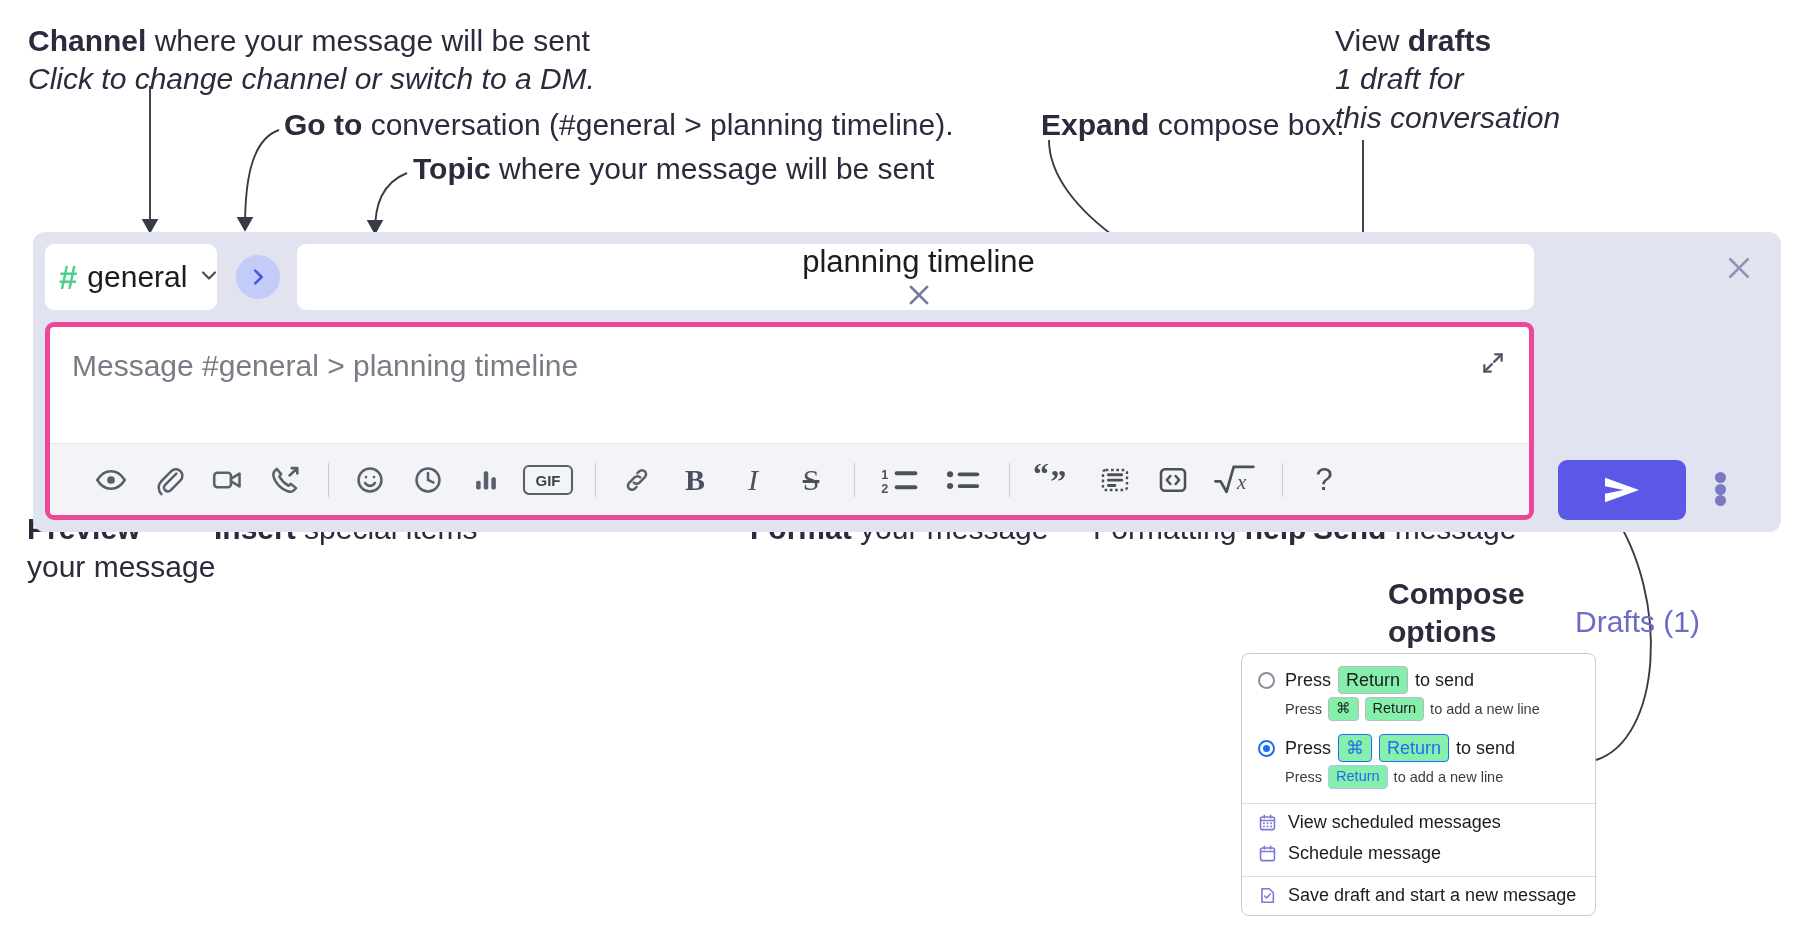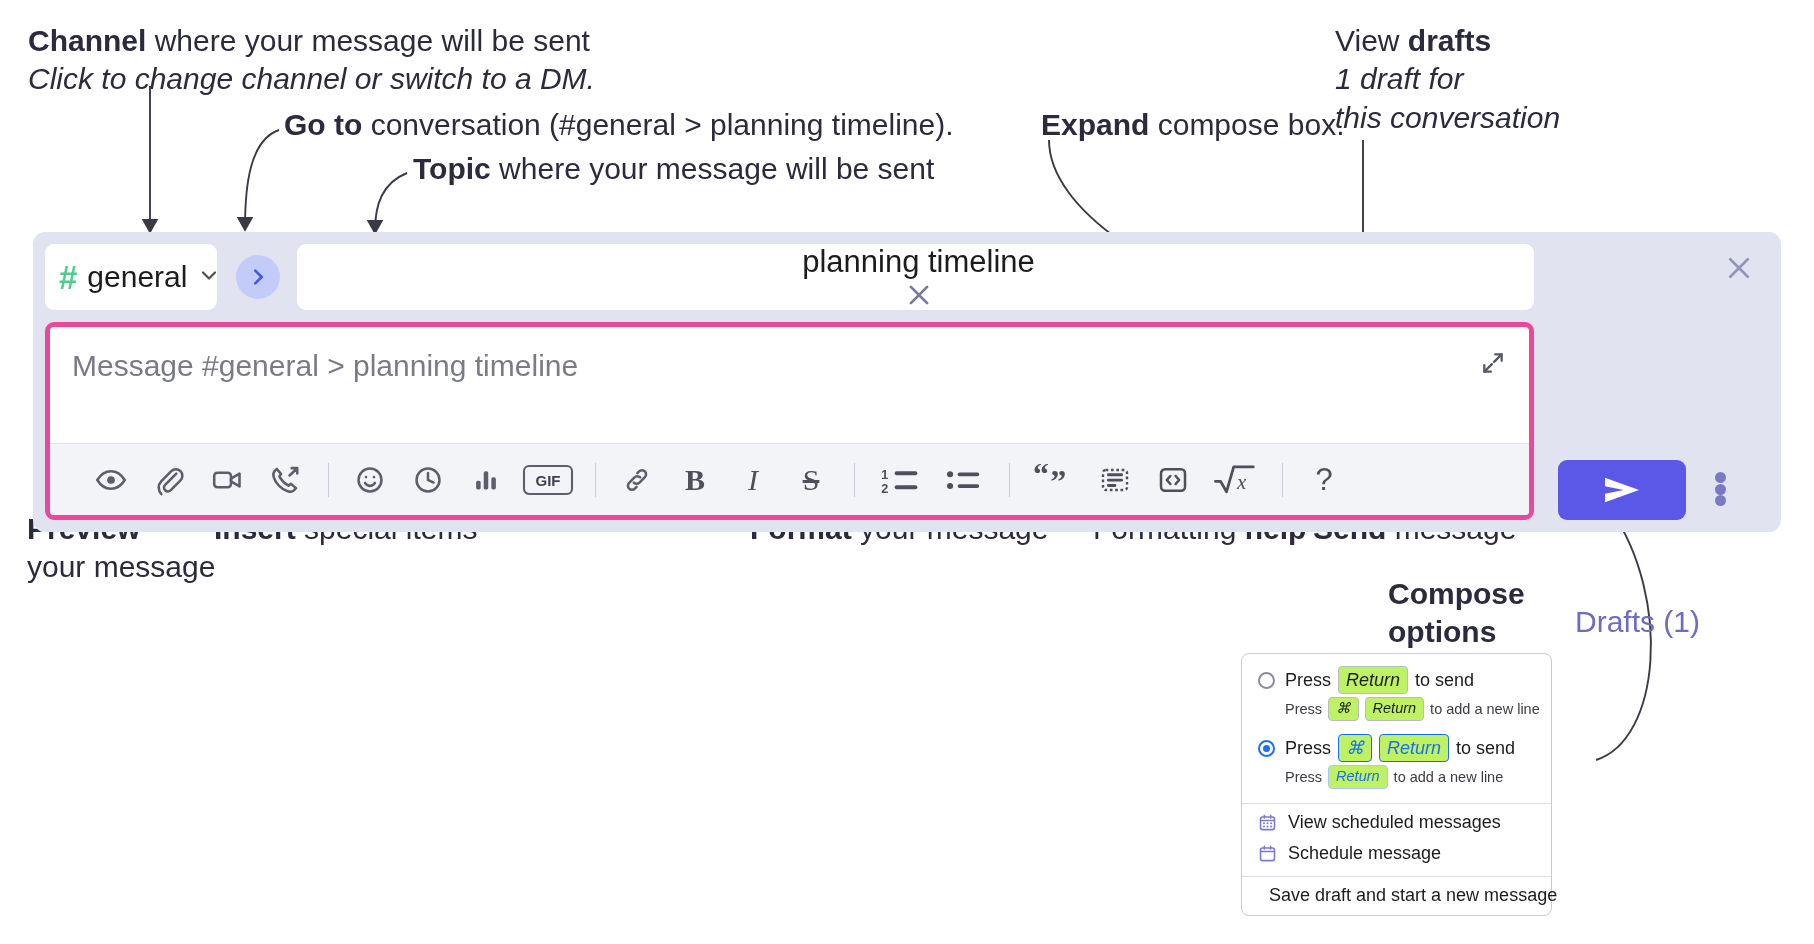--- a/index.html
+++ b/index.html
@@ -72,34 +72,34 @@
     background:#5b58e8;display:flex;align-items:center;justify-content:center;cursor:pointer;
   }
   .kebab{position:absolute;right:46px;bottom:22px;width:30px;height:42px;display:flex;flex-direction:column;align-items:center;justify-content:space-between;padding:4px 0;box-sizing:border-box;cursor:pointer;}
   .kebab span{width:11px;height:11px;border-radius:50%;background:#7a79c4;display:block;}
 
   .panel-close{position:absolute;right:20px;top:14px;width:44px;height:44px;display:flex;align-items:center;justify-content:center;cursor:pointer;}
   .drafts-link{position:absolute;left:1542px;top:332px;font-size:30px;color:#6c6bc6;cursor:pointer;margin-top:41px;}
 
   
   #options-menu{
-    position:absolute;left:1241px;top:653px;width:311px;
+    position:absolute;left:1241px;top:653px;width:355px;
     background:#ffffff;border:1px solid #c9cad3;border-radius:8px;
     box-sizing:border-box;padding:6px 0 4px 0;
   }
   .opt-row{display:flex;align-items:center;gap:10px;padding:6px 14px 0 16px;cursor:pointer;}
   .radio{width:17px;height:17px;border-radius:50%;border:2px solid #8b8c99;box-sizing:border-box;flex:none;}
   .radio.on{border-color:#1b6ef3;background:#ffffff;position:relative;}
   .radio.on::after{content:"";position:absolute;left:3px;top:3px;width:7px;height:7px;border-radius:50%;background:#1b6ef3;}
   .opt-main{font-size:18px;color:#1d1c1d;display:flex;align-items:center;gap:7px;white-space:nowrap;}
   .opt-sub{font-size:14.5px;color:#3b3b45;display:flex;align-items:center;gap:6px;white-space:nowrap;padding:3px 14px 7px 43px;}
   .key{
     display:inline-flex;align-items:center;justify-content:center;
-    border:1px solid #b9bac4;border-radius:4px;background:#bef264;
-    padding:1px 7px;font-size:inherit;line-height:1.35;color:#1d1c1d;font-style:italic;
+    border:1px solid #b9bac4;border-radius:4px;background:#86efac;
+    padding:1px 7px;font-size:inherit;line-height:1.35;color:#1d1c1d;
   }
   .key.blue{border-color:#1b6ef3;color:#1b6ef3;}
   .key.lite{border-color:#a9c9f5;color:#1b6ef3;}
   .menu-div{height:1px;background:#dcdde4;margin:7px 0 3px 0;}
   .menu-item{display:flex;align-items:center;gap:11px;padding:5px 14px 5px 16px;font-size:18px;color:#1d1c1d;cursor:pointer;white-space:nowrap;}
 </style>
 </head>
 <body>
 
 <div class="ann ann-lg" style="left:28px;top:22px;">

